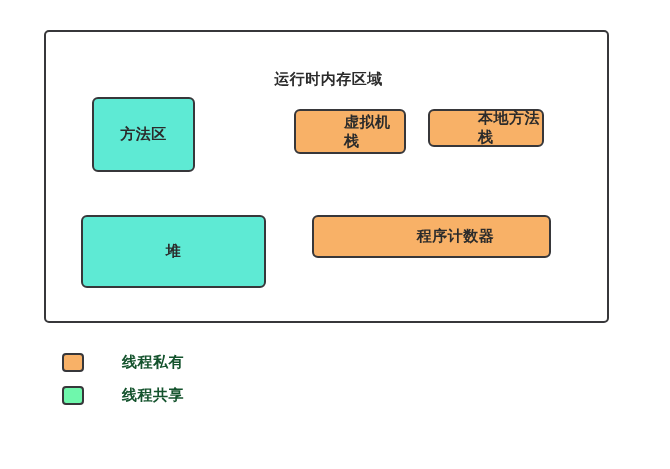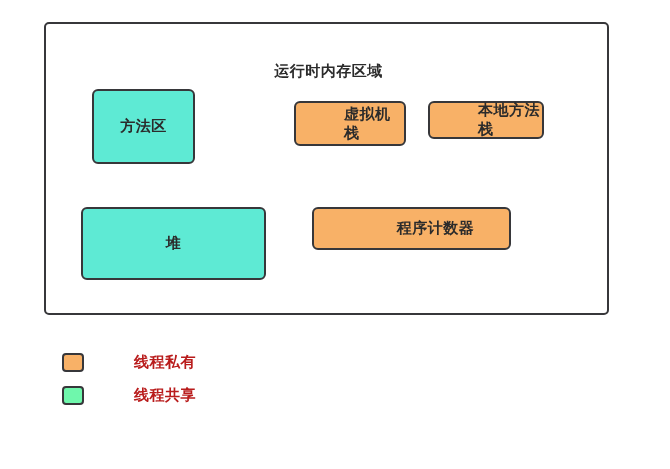--- a/index.html
+++ b/index.html
@@ -21,21 +21,21 @@
     left: 0;
     top: 0;
     width: 670px;
     height: 469px;
   }
 
   
   .runtime-container {
     position: absolute;
     left: 44px;
-    top: 22px;
+    top: 30px;
     width: 565px;
     height: 293px;
     box-sizing: border-box;
     border: 2px solid #37373a;
     border-radius: 5px;
     background: #ffffff;
   }
 
   .runtime-title {
     position: absolute;
@@ -64,21 +64,21 @@
     color: #2b2b2b;
   }
   .region-box.shared { background: #5eead4; }
   .region-box.private { background: #F8B167; padding-left: 48px; }
 
   
   .box-method-area { left: 46px;  top: 65px;  width: 103px; height: 75px; }
   .box-vm-stack    { left: 248px; top: 77px;  width: 112px; height: 45px; }
   .box-native-stack{ left: 382px; top: 77px;  width: 116px; height: 38px; }
   .box-heap        { left: 35px;  top: 183px; width: 185px; height: 73px; }
-  .box-pc-register { left: 266px; top: 183px; width: 199px; height: 43px; }
+  .box-pc-register { left: 266px; top: 183px; width: 239px; height: 43px; }
 
   
   .legend {
     position: absolute;
     left: 62px;
     top: 349px;
     width: 260px;
   }
   .legend-row {
     display: flex;
@@ -90,25 +90,25 @@
     width: 22px;
     height: 19px;
     box-sizing: border-box;
     border: 2px solid #37373a;
     border-radius: 4px;
     flex: 0 0 auto;
   }
   .legend-swatch.private { background: #F8B167; }
   .legend-swatch.shared  { background: #6FF7AC; }
   .legend-label {
-    margin-left: 50px;
+    margin-left: 38px;
     font-size: 15px;
     font-weight: 700;
     letter-spacing: 0.5px;
-    color: #b91c1c;
+    color: #14532d;
     white-space: nowrap;
   }
 </style>
 </head>
 <body>
 
 <div id="diagram-root">
 
   <div class="runtime-container">
 

